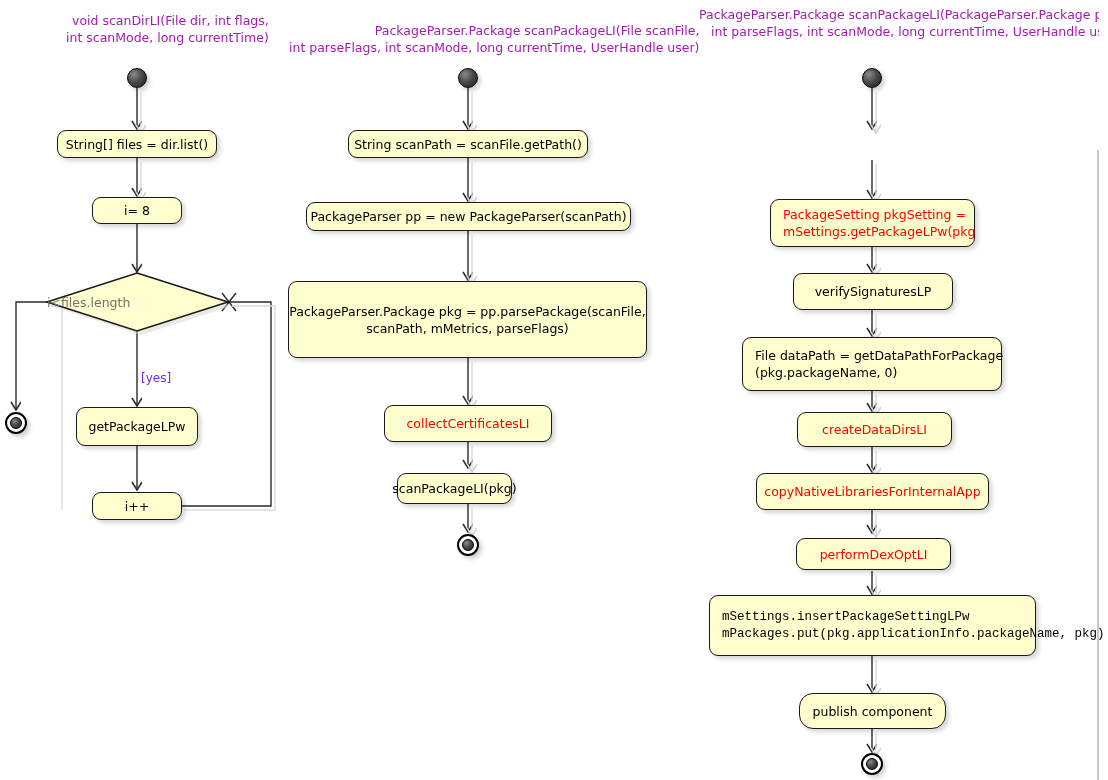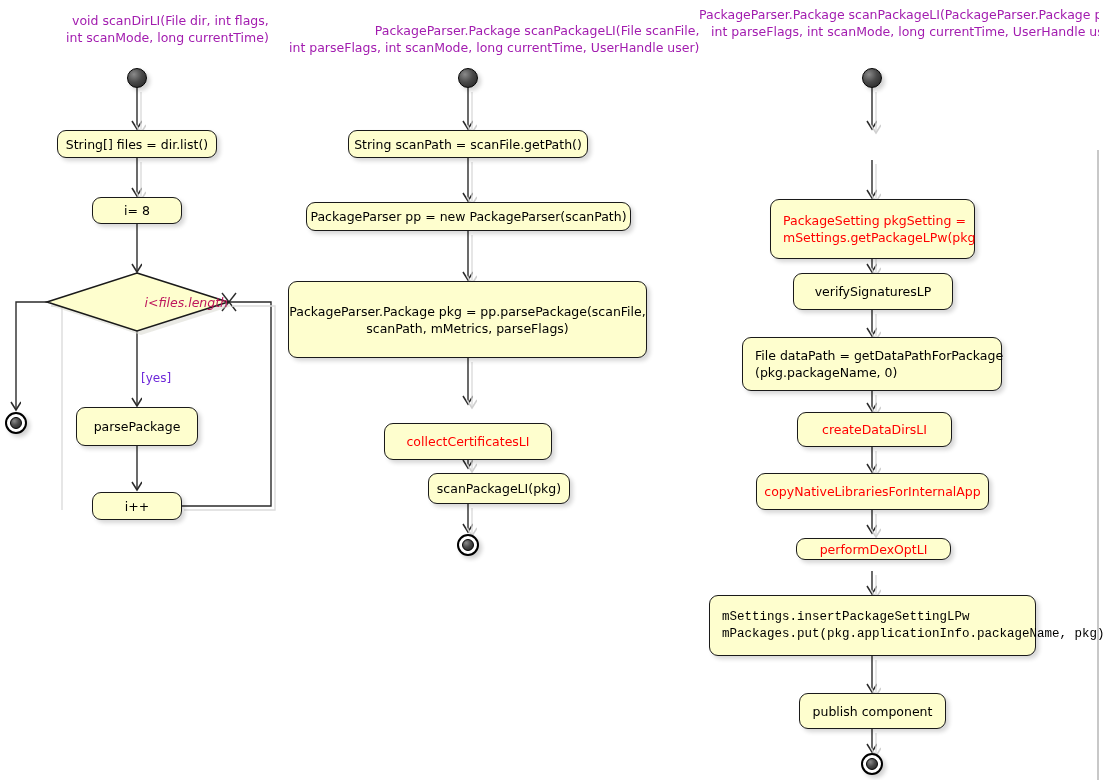--- a/index.html
+++ b/index.html
@@ -61,27 +61,26 @@
   }
 
   
   .diamond-wrap {
     position: absolute;
     z-index: 5;
   }
   .diamond-label {
     position: absolute;
     width: 100%;
-    text-align: right;
+    text-align: left;
     font-size: 12.5px;
-    color: #be185d;
+    color: #737373;
     top: 50%;
     transform: translateY(-50%);
     white-space: pre;
-    font-style: italic;
   }
 
   
   .start-node {
     position: absolute;
     width: 20px; height: 20px;
     border-radius: 50%;
     background: radial-gradient(circle at 33% 30%, #8a8a8a 0%, #4a4a4a 45%, #1d1d1d 100%);
     border: 1.5px solid #000;
     box-sizing: border-box;
@@ -231,67 +230,67 @@
   <div class="node" id="c1-n1" style="left:57px; top:130px; width:160px; height:28px;">String[] files = dir.list()</div>
 
   <div class="node" id="c1-n2" style="left:92px; top:197px; width:90px; height:27px;">i= 8</div>
 
   <div class="diamond-wrap" style="left:47px; top:273px; width:181px; height:58px;">
     <div class="diamond-label">i&lt;files.length</div>
   </div>
 
   <div class="edge-label" style="left:141px; top:371px;">[yes]</div>
 
-  <div class="node" id="c1-n3" style="left:76px; top:407px; width:122px; height:39px;">parsePackage</div>
+  <div class="node" id="c1-n3" style="left:76px; top:407px; width:122px; height:39px;">getPackageLPw</div>
 
   <div class="node" id="c1-n4" style="left:92px; top:492px; width:90px; height:28px;">i++</div>
 
   <div class="end-node" style="left:5px; top:412px;"></div>
 
   <div class="col-title" id="title-col2">PackageParser.Package scanPackageLI(File scanFile,
 int parseFlags, int scanMode, long currentTime, UserHandle user)</div>
 
   <div class="start-node" style="left:458px; top:68px;"></div>
 
   <div class="node" id="c2-n1" style="left:348px; top:130px; width:240px; height:28px;">String scanPath = scanFile.getPath()</div>
 
   <div class="node" id="c2-n2" style="left:306px; top:202px; width:325px; height:29px;text-align:center;">PackageParser pp = new PackageParser(scanPath)</div>
 
   <div class="node" id="c2-n3" style="left:288px; top:281px; width:359px; height:77px;">PackageParser.Package pkg = pp.parsePackage(scanFile,
 scanPath, mMetrics, parseFlags)</div>
 
-  <div class="node red" id="c2-n4" style="left:384px; top:423px; width:168px; height:37px;">collectCertificatesLI</div>
-
-  <div class="node" id="c2-n5" style="left:397px; top:473px; width:142px; height:31px;margin-left:31px;">scanPackageLI(pkg)</div>
+  <div class="node red" id="c2-n4" style="left:384px; top:405px; width:168px; height:37px;">collectCertificatesLI</div>
+
+  <div class="node" id="c2-n5" style="left:397px; top:473px; width:115px; height:31px;">scanPackageLI(pkg)</div>
 
   <div class="end-node" style="left:457px; top:534px;"></div>
 
   <div class="col-title" id="title-col3">PackageParser.Package scanPackageLI(PackageParser.Package pkg,
 int parseFlags, int scanMode, long currentTime, UserHandle user)</div>
 
   <div class="start-node" style="left:862px; top:68px;"></div>
 
 
-  <div class="node red left-align" id="c3-n2" style="left:770px; top:199px; width:205px; height:60px;">PackageSetting pkgSetting =
+  <div class="node red left-align" id="c3-n2" style="left:770px; top:199px; width:205px; height:48px;">PackageSetting pkgSetting =
 mSettings.getPackageLPw(pkg</div>
 
   <div class="node" id="c3-n3" style="left:793px; top:273px; width:160px; height:37px;">verifySignaturesLP</div>
 
   <div class="node left-align" id="c3-n4" style="left:742px; top:337px; width:260px; height:54px;">File dataPath = getDataPathForPackage
 (pkg.packageName, 0)</div>
 
   <div class="node red" id="c3-n5" style="left:797px; top:412px; width:155px; height:35px;">createDataDirsLI</div>
 
   <div class="node red" id="c3-n6" style="left:756px; top:473px; width:233px; height:37px;">copyNativeLibrariesForInternalApp</div>
 
-  <div class="node red" id="c3-n7" style="left:796px; top:538px; width:155px; height:22px;">performDexOptLI</div>
+  <div class="node red" id="c3-n7" style="left:796px; top:538px; width:155px; height:32px;">performDexOptLI</div>
 
   <div class="node left-align" id="c3-n8" style="left:709px; top:595px; width:327px; height:61px;font-family:Liberation Mono, monospace;">mSettings.insertPackageSettingLPw
 mPackages.put(pkg.applicationInfo.packageName, pkg)</div>
 
-  <div class="node" id="c3-n9" style="left:799px; top:693px; width:147px; height:36px;">publish component</div>
+  <div class="node" id="c3-n9" style="left:799px; top:693px; width:147px; height:36px;border-radius:14px;">publish component</div>
 
   <div class="end-node" style="left:861px; top:753px;"></div>
 
   <div id="right-gutter"></div>
   <div id="right-divider"></div>
 
 </div>
 
 </body></html>

